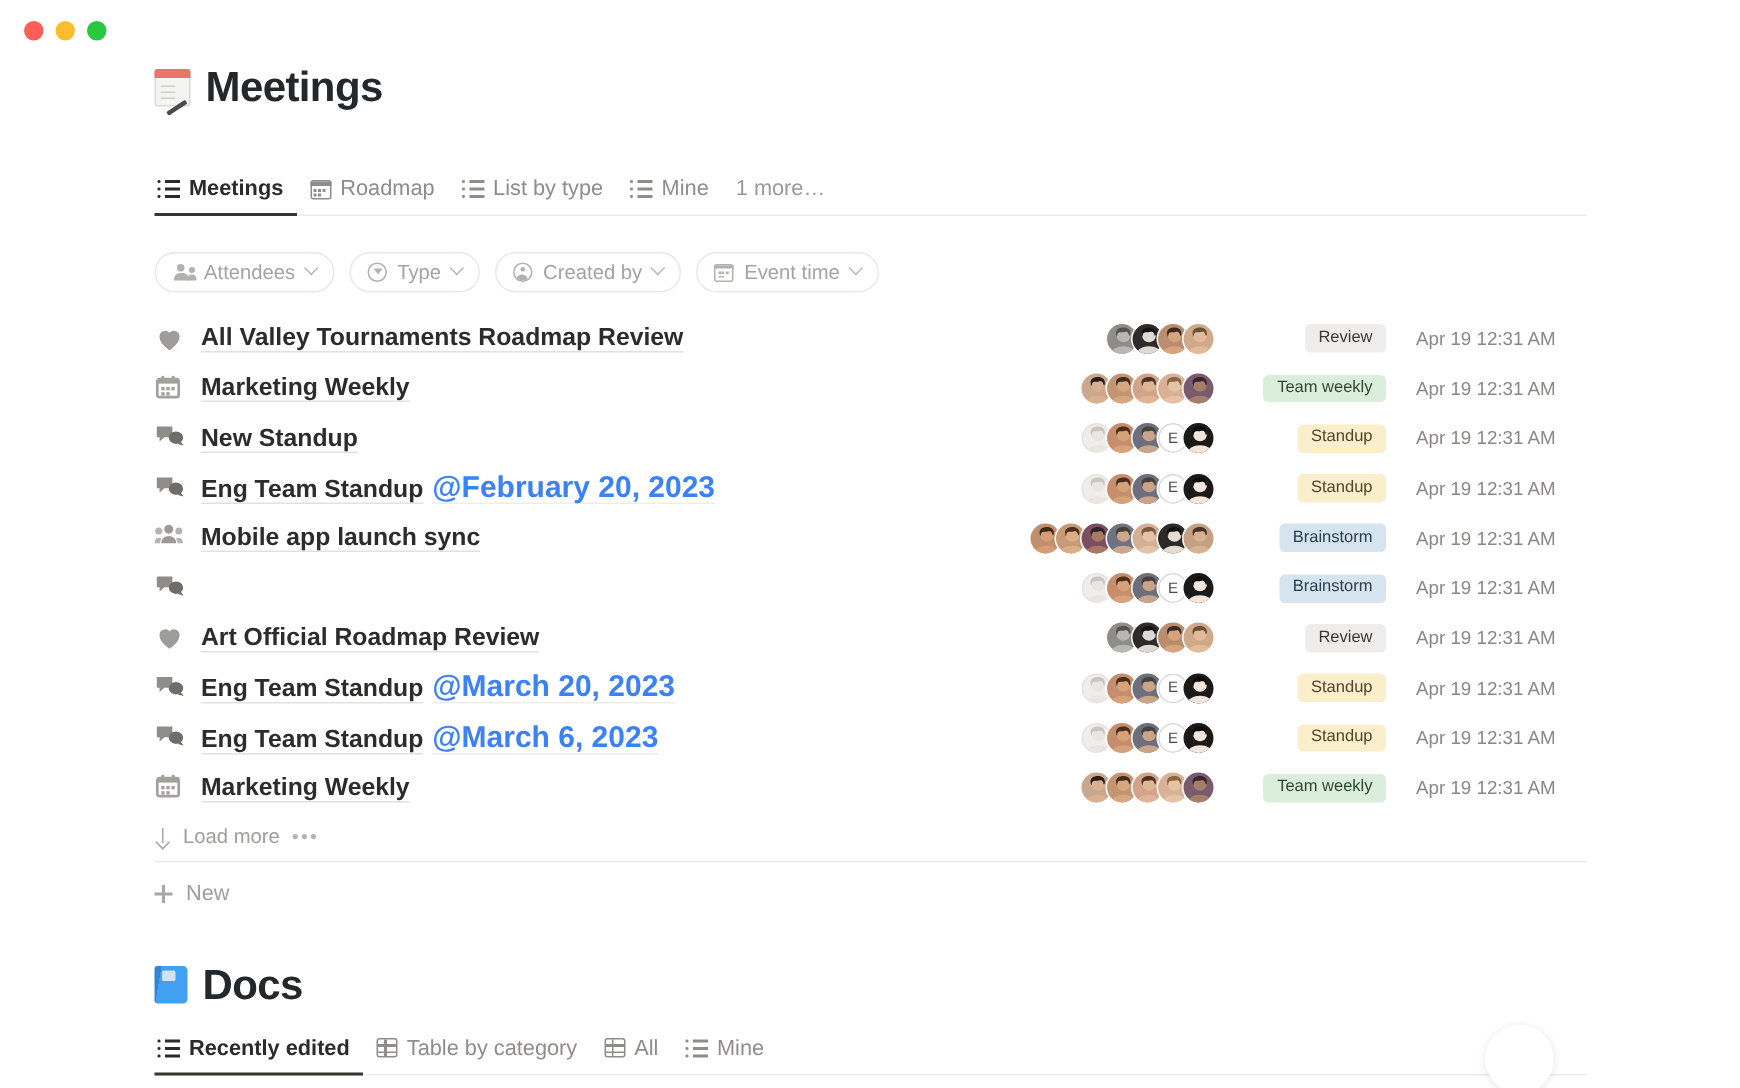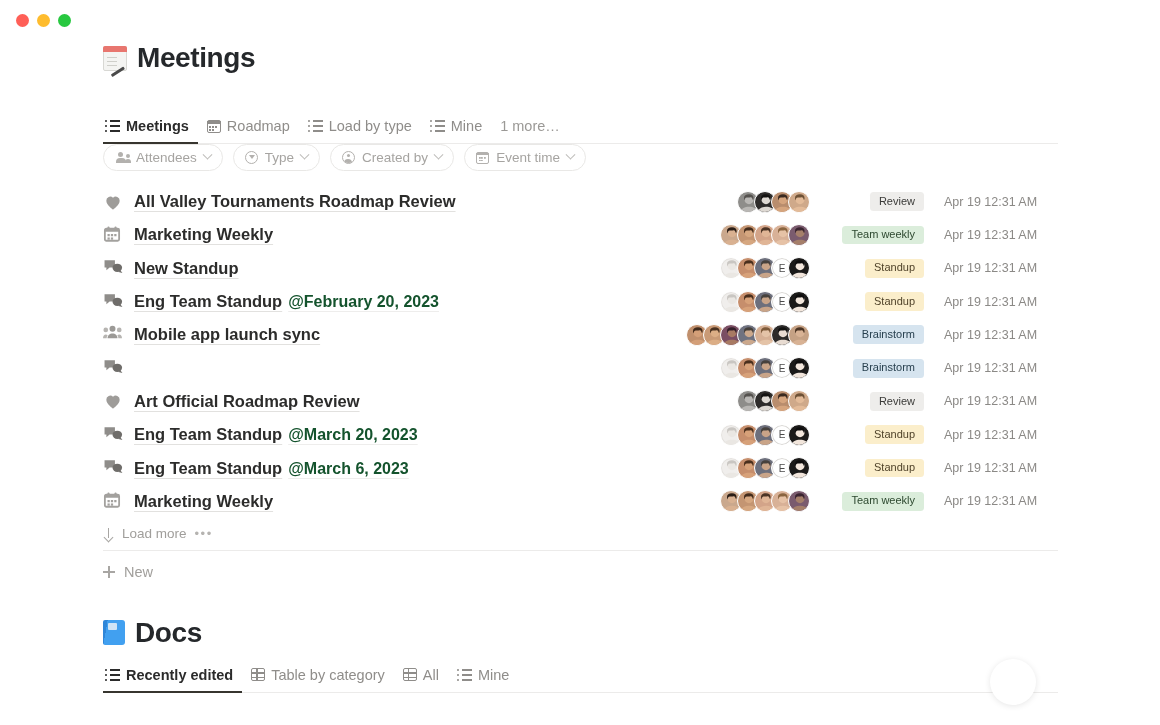--- a/index.html
+++ b/index.html
@@ -102,21 +102,21 @@
       linear-gradient(currentColor,currentColor) 0 3px/2px 2px no-repeat,
       linear-gradient(currentColor,currentColor) 3px 3px/2px 2px no-repeat;
   }
 
   .ico-table { width: 14px; height: 13px; border: 1.4px solid currentColor; border-radius: 2px; position: relative; }
   .ico-table::before { content:""; position:absolute; left:0; right:0; top:3px; height:1.3px; background: currentColor; }
   .ico-table::after  { content:""; position:absolute; top:0; bottom:0; left:4.3px; width:1.3px; background: currentColor; }
   .ico-table i { position:absolute; left:0; right:0; top:7.5px; height:1.3px; background: currentColor; }
 
   
-  .chips { display: flex; gap: 10px; margin-top: 0; text-align: center; }
+  .chips { display: flex; gap: 10px; margin-top: 24px; text-align: center; }
   .chip {
     display: flex; align-items: center; gap: 7px;
     height: 27px; padding: 0 11px;
     border: 1px solid #e9e8e6; border-radius: 14px;
     font-size: 13.5px; color: #a6a4a1; background: #fff;
     cursor: pointer; white-space: nowrap;
   }
   .chev { width: 7px; height: 7px; border-right: 1.4px solid #bdbbb8; border-bottom: 1.4px solid #bdbbb8;
           transform: rotate(45deg) translate(-2px,-2px); }
 
@@ -155,21 +155,21 @@
   .row-left { display: flex; align-items: center; gap: 11px; flex: 1 1 auto; min-width: 0; }
   .row-ico { width: 20px; height: 20px; flex: 0 0 20px; position: relative; }
 
   .row-title {
     font-size: 16.5px; font-weight: bold; color: #2c2c2b;
     text-decoration: underline; text-decoration-color: #e2e1df;
     text-underline-offset: 3.5px; text-decoration-thickness: 1.2px;
     white-space: nowrap;
   }
   .row-sub {
-    font-size: 16px; font-weight: bold; color: #14532d; margin-left: 6px;
+    font-size: 20px; font-weight: bold; color: #3b82f6; margin-left: 6px;
     text-decoration: underline; text-decoration-color: #eeedec;
     text-underline-offset: 3.5px; text-decoration-thickness: 1.2px;
     white-space: nowrap;
   }
 
   .row-right { display: flex; align-items: center; flex: 0 0 auto; }
 
   
   .avatars { display: flex; align-items: center; justify-content: flex-end; width: 148px; }
   .av {
@@ -264,21 +264,21 @@
       </div>
       <div class="tab">
         <span class="ico ico-list">
             <i></i>
             <i></i>
             <i></i>
             <b></b>
             <b></b>
             <b></b>
           </span>
-        <span>Load by type</span>
+        <span>List by type</span>
       </div>
       <div class="tab">
         <span class="ico ico-list">
             <i></i>
             <i></i>
             <i></i>
             <b></b>
             <b></b>
             <b></b>
           </span>

